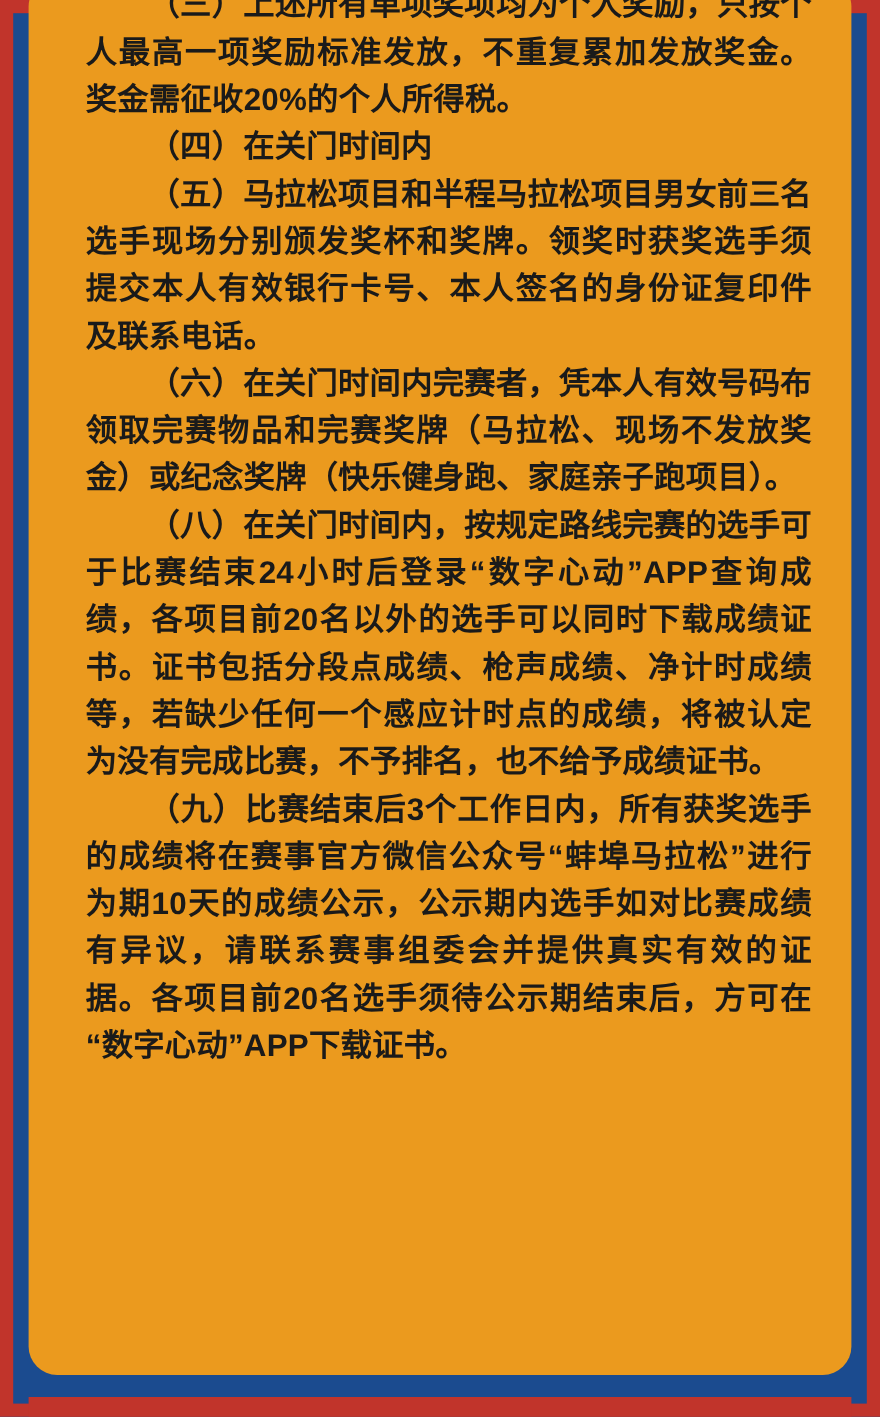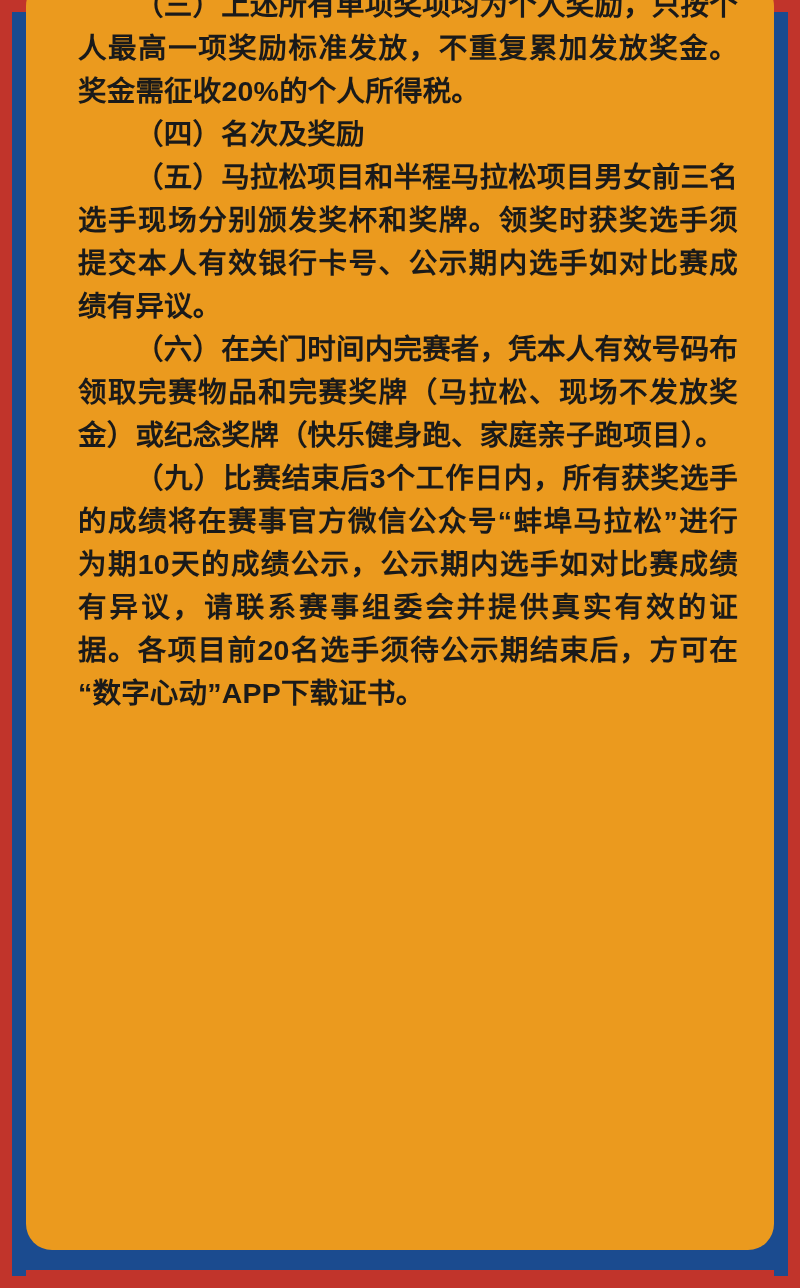--- a/index.html
+++ b/index.html
@@ -86,20 +86,21 @@
 </style>
 </head>
 <body>
 
 <div class="page">
   <div class="blue-band"></div>
   <div class="red-ring"></div>
   <div class="orange-card">
     <div class="content">
       <p class="para">（三）上述所有单项奖项均为个人奖励，只按个人最高一项奖励标准发放，不重复累加发放奖金。奖金需征收20%的个人所得税。</p>
-      <p class="para">（四）名次及奖励</p>
-      <p class="para">（五）马拉松项目和半程马拉松项目男女前三名选手现场分别颁发奖杯和奖牌。领奖时获奖选手须提交本人有效银行卡号、公示期内选手如对比赛成绩有异议。</p>
+      <p class="para">（四）在关门时间内</p>
+      <p class="para">（五）马拉松项目和半程马拉松项目男女前三名选手现场分别颁发奖杯和奖牌。领奖时获奖选手须提交本人有效银行卡号、本人签名的身份证复印件及联系电话。</p>
       <p class="para">（六）在关门时间内完赛者，凭本人有效号码布领取完赛物品和完赛奖牌（马拉松、现场不发放奖金）或纪念奖牌（快乐健身跑、家庭亲子跑项目）。</p>
+      <p class="para">（八）在关门时间内，按规定路线完赛的选手可于比赛结束24小时后登录“数字心动”APP查询成绩，各项目前20名以外的选手可以同时下载成绩证书。证书包括分段点成绩、枪声成绩、净计时成绩等，若缺少任何一个感应计时点的成绩，将被认定为没有完成比赛，不予排名，也不给予成绩证书。</p>
       <p class="para">（九）比赛结束后3个工作日内，所有获奖选手的成绩将在赛事官方微信公众号“蚌埠马拉松”进行为期10天的成绩公示，公示期内选手如对比赛成绩有异议，请联系赛事组委会并提供真实有效的证据。各项目前20名选手须待公示期结束后，方可在“数字心动”APP下载证书。</p>
     </div>
   </div>
   <div class="bottom-strip"></div>
 </div>
 
 </body></html>

